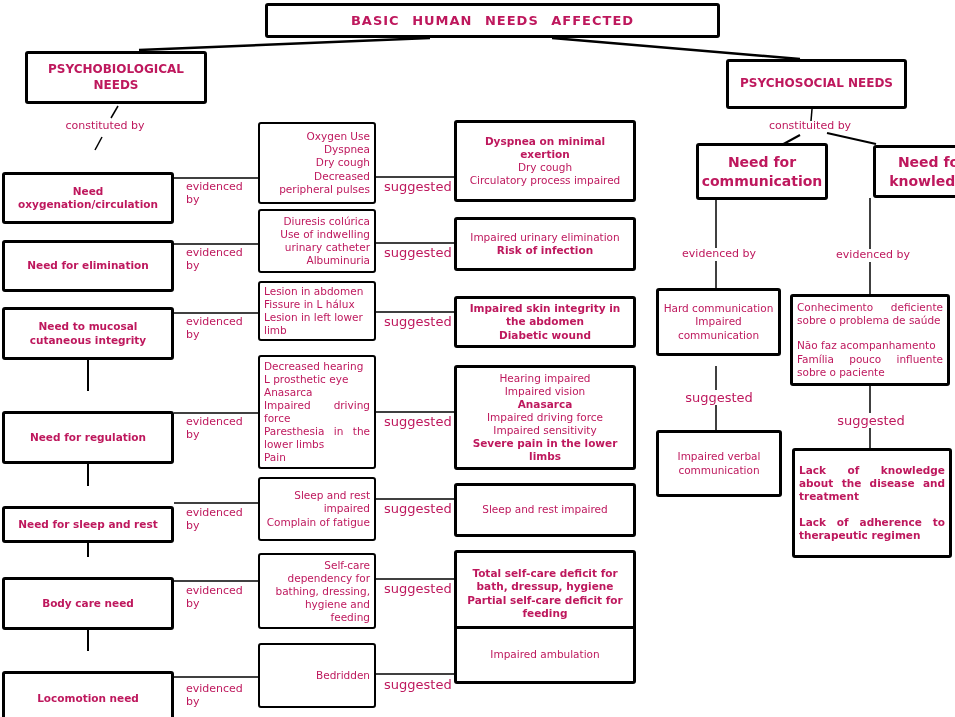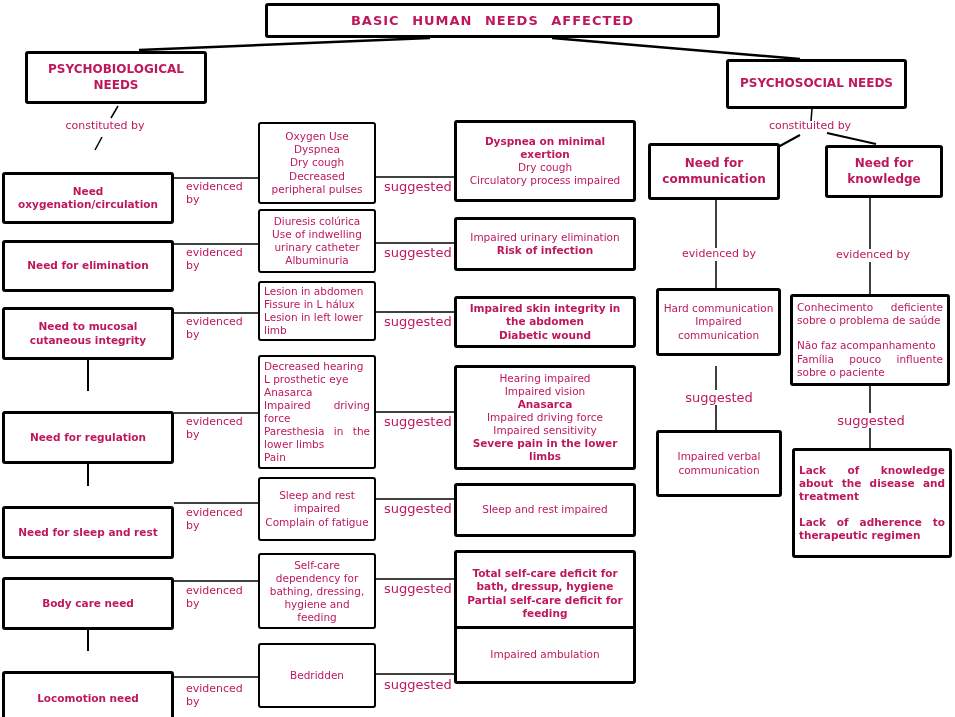--- a/index.html
+++ b/index.html
@@ -6,24 +6,24 @@
   #canvas{
     position:relative;width:955px;height:717px;background:#ffffff;
     font-family:"DejaVu Sans","Liberation Sans",sans-serif;color:#be185d;overflow:hidden;
   }
   svg.wires{position:absolute;left:0;top:0;z-index:1;}
   .box{
     position:absolute;box-sizing:border-box;border:3px solid #000;border-radius:3px;
     background:#fff;display:flex;flex-direction:column;align-items:center;justify-content:center;
     text-align:center;padding:2px 4px;z-index:2;
   }
-  .thin{border-width:2px;}
+  .thin{border-width:2px;text-align:right;}
   .title{font-weight:bold;font-size:13px;letter-spacing:1px;word-spacing:7px;}
   .hdr{font-weight:bold;font-size:12px;line-height:1.3;}
-  .hdr2{font-weight:bold;font-size:12px;line-height:1.3;}
+  .hdr2{font-weight:bold;font-size:14px;line-height:1.3;margin-left:48px;}
   .need{font-weight:bold;font-size:10.5px;line-height:1.25;margin-top:20px;}
   .ev,.dx{font-size:10.5px;line-height:1.24;}
   .ev .ln,.dx .ln{width:100%;}
   .dx .b{font-weight:bold;}
   .left-align{align-items:flex-start;text-align:left;}
   .justify{align-items:stretch;text-align:justify;}
   .topflow{justify-content:flex-start;padding-top:4px;overflow:visible;}
   .gap{margin-top:12px;}
   .lbl{position:absolute;font-size:11px;line-height:1.18;z-index:3;}
   .lbl.sm{font-size:13px;}
@@ -97,21 +97,21 @@
   </div>
   <div class="box need" style="left:2px;top:220px;width:172px;height:52px">
     <div class="ln">Need for elimination</div>
   </div>
   <div class="box need" style="left:2px;top:287px;width:172px;height:53px">
     <div class="ln">Need to mucosal cutaneous integrity</div>
   </div>
   <div class="box need" style="left:2px;top:391px;width:172px;height:53px">
     <div class="ln">Need for regulation</div>
   </div>
-  <div class="box need" style="left:2px;top:486px;width:172px;height:53px">
+  <div class="box need" style="left:2px;top:486px;width:172px;height:37px">
     <div class="ln">Need for sleep and rest</div>
   </div>
   <div class="box need" style="left:2px;top:557px;width:172px;height:53px">
     <div class="ln">Body care need</div>
   </div>
   <div class="box need" style="left:2px;top:651px;width:172px;height:56px">
     <div class="ln">Locomotion need</div>
   </div>
 
   <div class="lbl" style="left:186px;top:181px;width:58px">evidenced by</div>

